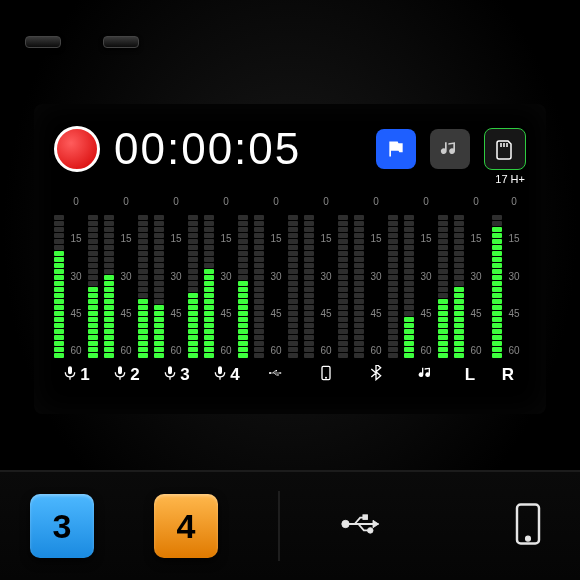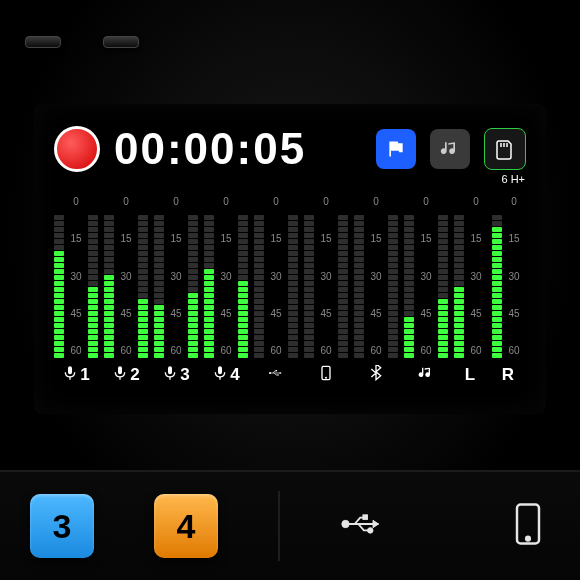--- a/index.html
+++ b/index.html
@@ -3,21 +3,21 @@
 <meta charset="utf-8">
 <style>
   html,body{margin:0;padding:0;background:#000;width:580px;height:580px;overflow:hidden;font-family:Arial,Helvetica,sans-serif;}
   .device{position:absolute;left:0;top:0;width:580px;height:580px;background:radial-gradient(ellipse at 50% 40%,#1a1a1a 0%,#000 70%);}
   .knobs{position:absolute;left:25px;top:36px;display:flex;gap:42px;}
   .knob{width:34px;height:10px;border-radius:4px;background:linear-gradient(#3a3a3a,#0c0c0c);box-shadow:0 2px 4px rgba(0,0,0,.8);border:1px solid #444;}
   .screen{position:absolute;left:34px;top:104px;width:512px;height:310px;background:#000;border-radius:8px;box-shadow:inset 0 0 30px rgba(255,255,255,.03);}
   
   .top-row{position:absolute;left:20px;top:20px;right:20px;height:50px;display:flex;align-items:center;gap:14px;}
   .rec{width:40px;height:40px;border-radius:50%;background:radial-gradient(circle at 35% 35%,#ff5c5c,#d30000);border:3px solid #fff;box-shadow:0 2px 4px rgba(0,0,0,.6);}
-  .timecode{font-size:44px;font-weight:700;color:#fff;letter-spacing:2px;font-variant-numeric:tabular-nums;flex:0 0 auto;}
+  .timecode{font-size:44px;font-weight:400;color:#fff;letter-spacing:2px;font-variant-numeric:tabular-nums;flex:0 0 auto;}
   .spacer{flex:1;}
   .mini-btn{width:40px;height:40px;border-radius:8px;display:flex;align-items:center;justify-content:center;}
   .mini-flag{background:#1e5fff;}
   .mini-music{background:#3a3a3a;}
   .mini-sd{background:#171717;border:1px solid #2ecc40;position:relative;}
   .sd-label{position:absolute;right:0;top:44px;font-size:11px;color:#fff;white-space:nowrap;}
   
   .meter-area{position:absolute;left:20px;top:86px;right:20px;height:196px;display:flex;align-items:flex-end;gap:0;}
   .cluster{display:flex;flex-direction:column;align-items:center;}
   .pair{display:flex;gap:2px;align-items:flex-end;}
@@ -60,21 +60,21 @@
             <path d="M8 4v10.5a3.5 3.5 0 1 1-2-3.16V4h2zm10 0v10.5a3.5 3.5 0 1 1-2-3.16V6l-6 1V5l8-1z"></path>
           </svg>
       </div>
       <div class="mini-btn mini-sd">
         <svg width="18" height="22" viewBox="0 0 18 22" fill="none" stroke="#fff" stroke-width="1.5">
             <path d="M3 3h9l3 3v13a2 2 0 0 1-2 2H3a2 2 0 0 1-2-2V5a2 2 0 0 1 2-2z"></path>
             <line x1="5" y1="5" x2="5" y2="9"></line>
             <line x1="8" y1="5" x2="8" y2="9"></line>
             <line x1="11" y1="5" x2="11" y2="9"></line>
           </svg>
-        <div class="sd-label">6 H+</div>
+        <div class="sd-label">17 H+</div>
       </div>
     </div>
 
     <div class="meter-area" id="meter-area">
         <div class="cluster">
           <div class="pair">
             <div class="meter">
               <div class="seg on"></div>
               <div class="seg on"></div>
               <div class="seg on"></div>

